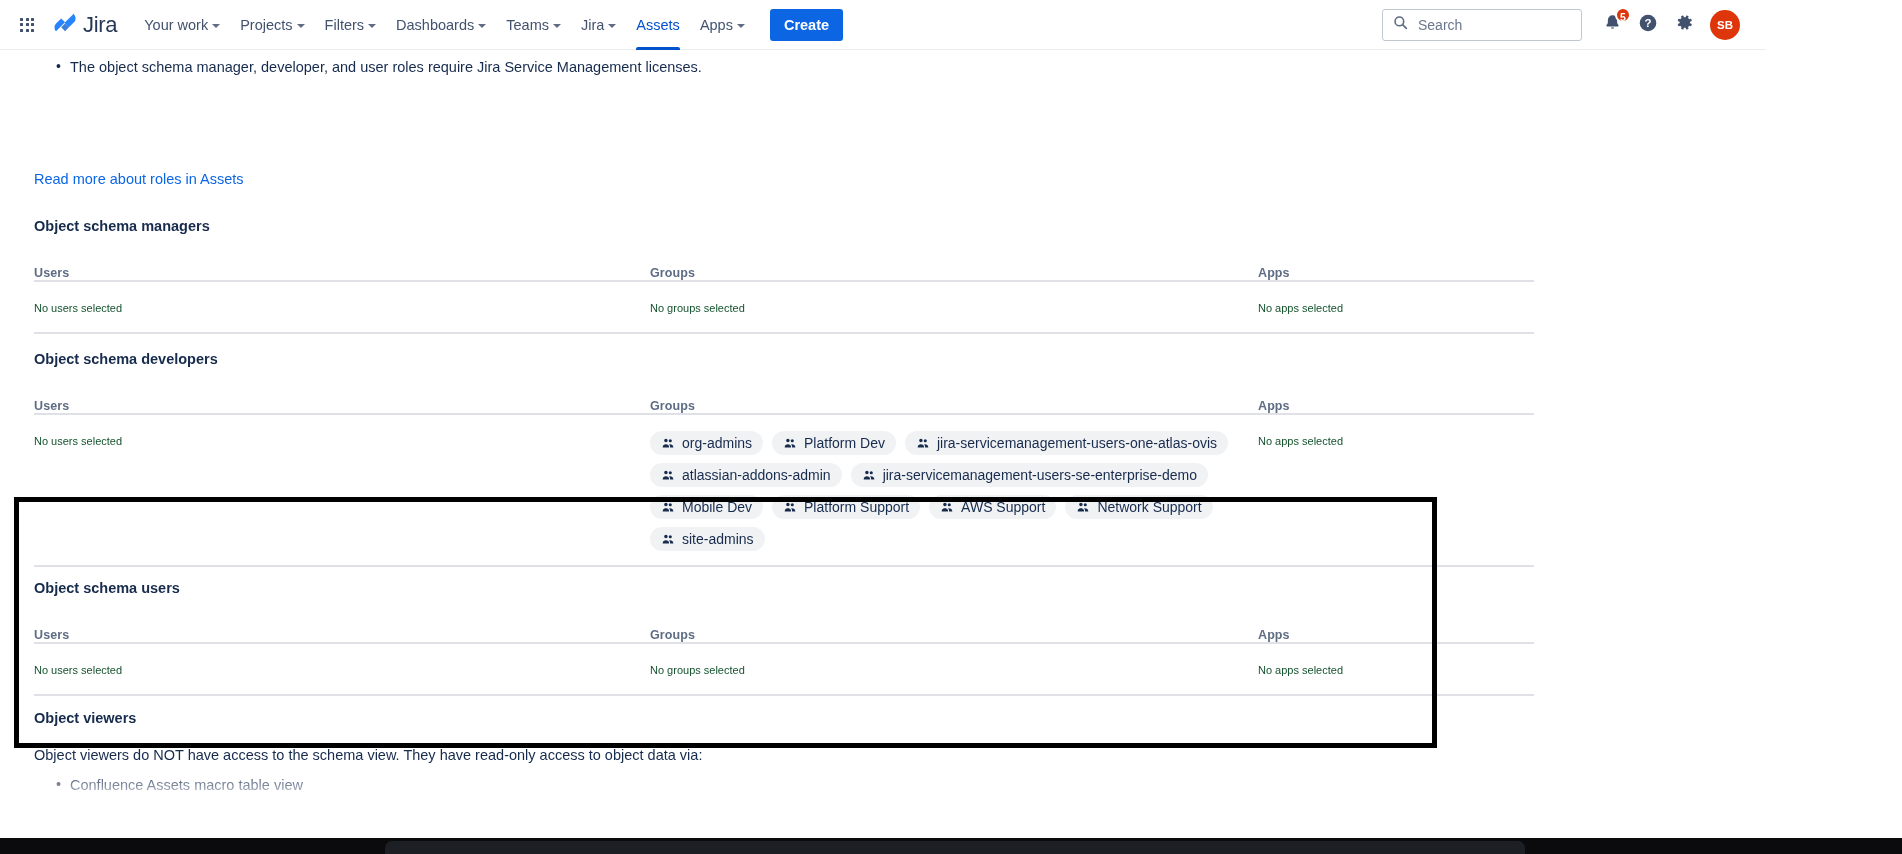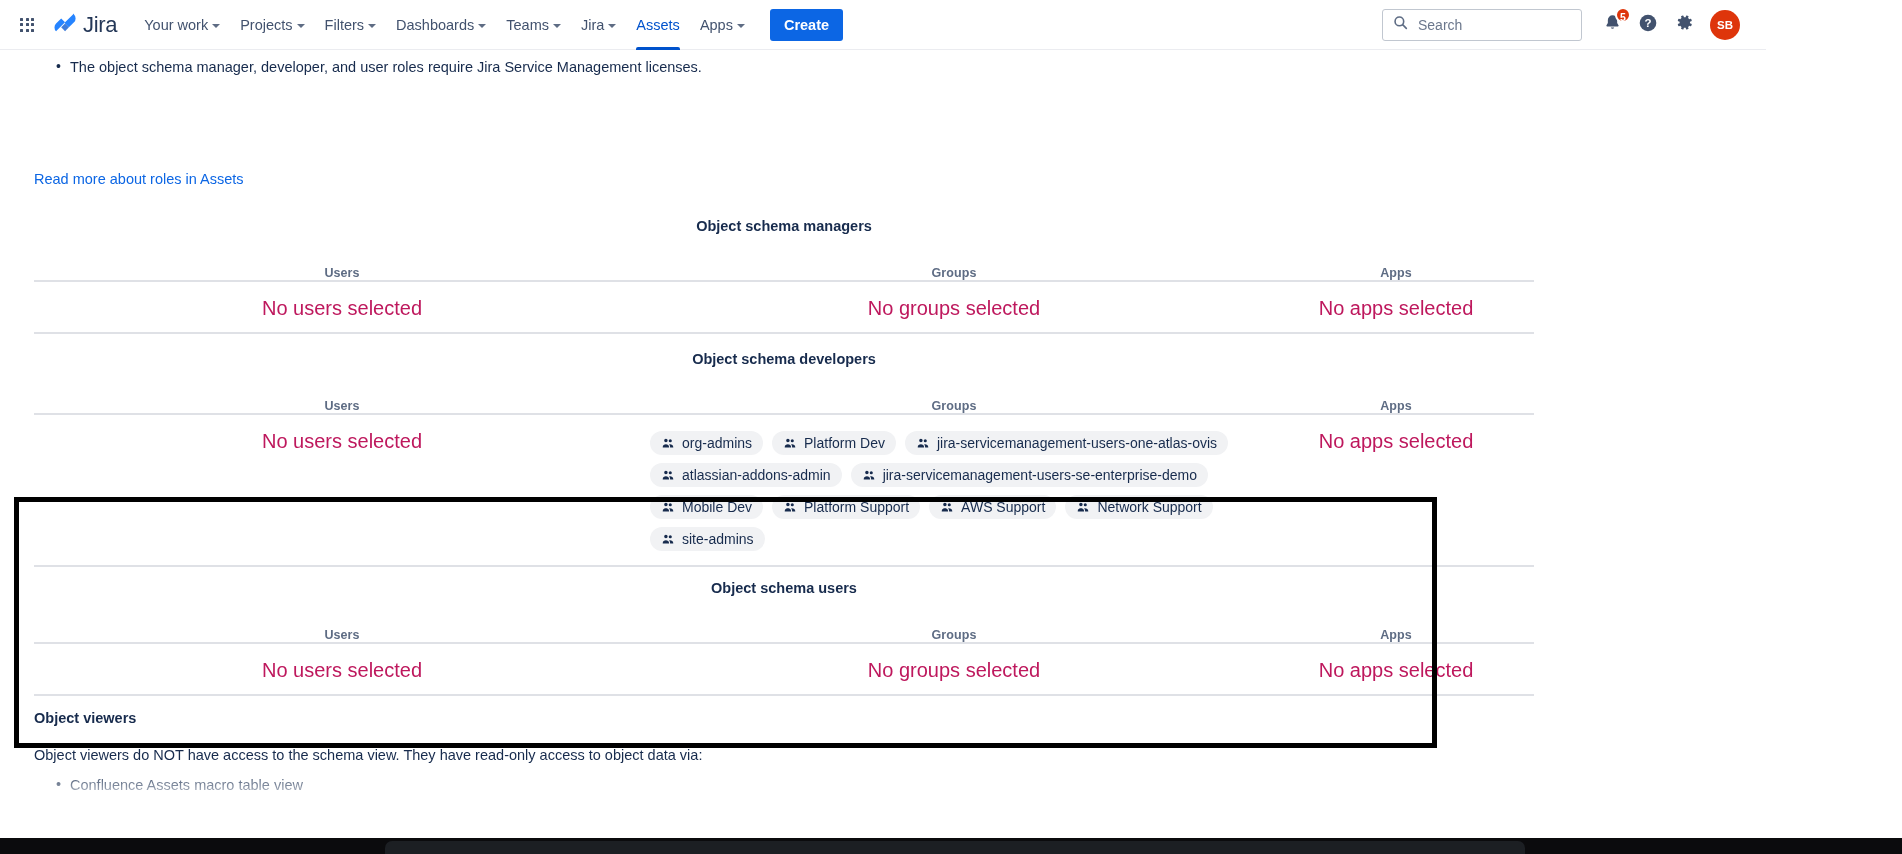--- a/index.html
+++ b/index.html
@@ -139,37 +139,37 @@
     display: inline-block; margin-top: 7px;
     font-size: 14.5px; color: #0C66E4; cursor: pointer;
     text-decoration: none;
   }
 
   .section-title {
     font-size: 14.5px; font-weight: 700; color: #172B4D;
     margin: 0; padding: 0;
   }
 
-  .perm-table { width: 1500px; text-align: center; }
+  .perm-table { width: 1500px; }
   .th-row {
     display: flex; align-items: flex-end;
     height: 26px;
     border-bottom: 2px solid #DFE1E6;
   }
   .th {
     font-size: 12.5px; font-weight: 700; color: #5E6C84;
     letter-spacing: .1px;
   }
   .td-row {
     display: flex; align-items: flex-start;
     padding: 16px 0 14px 0;
     border-bottom: 2px solid #DFE1E6;
   }
   .td {
-    font-size: 20px; color: #be185d; line-height: 20px;
+    font-size: 11px; color: #14532d; line-height: 20px;
   }
 
   .chips { display: flex; flex-wrap: wrap; gap: 8px 9px; }
   .chip {
     display: inline-flex; align-items: center; gap: 7px;
     height: 24px; padding: 0 11px;
     background: #F1F2F4; border-radius: 12px;
     font-size: 14px; color: #172B4D;
     white-space: nowrap; cursor: pointer;
   }

